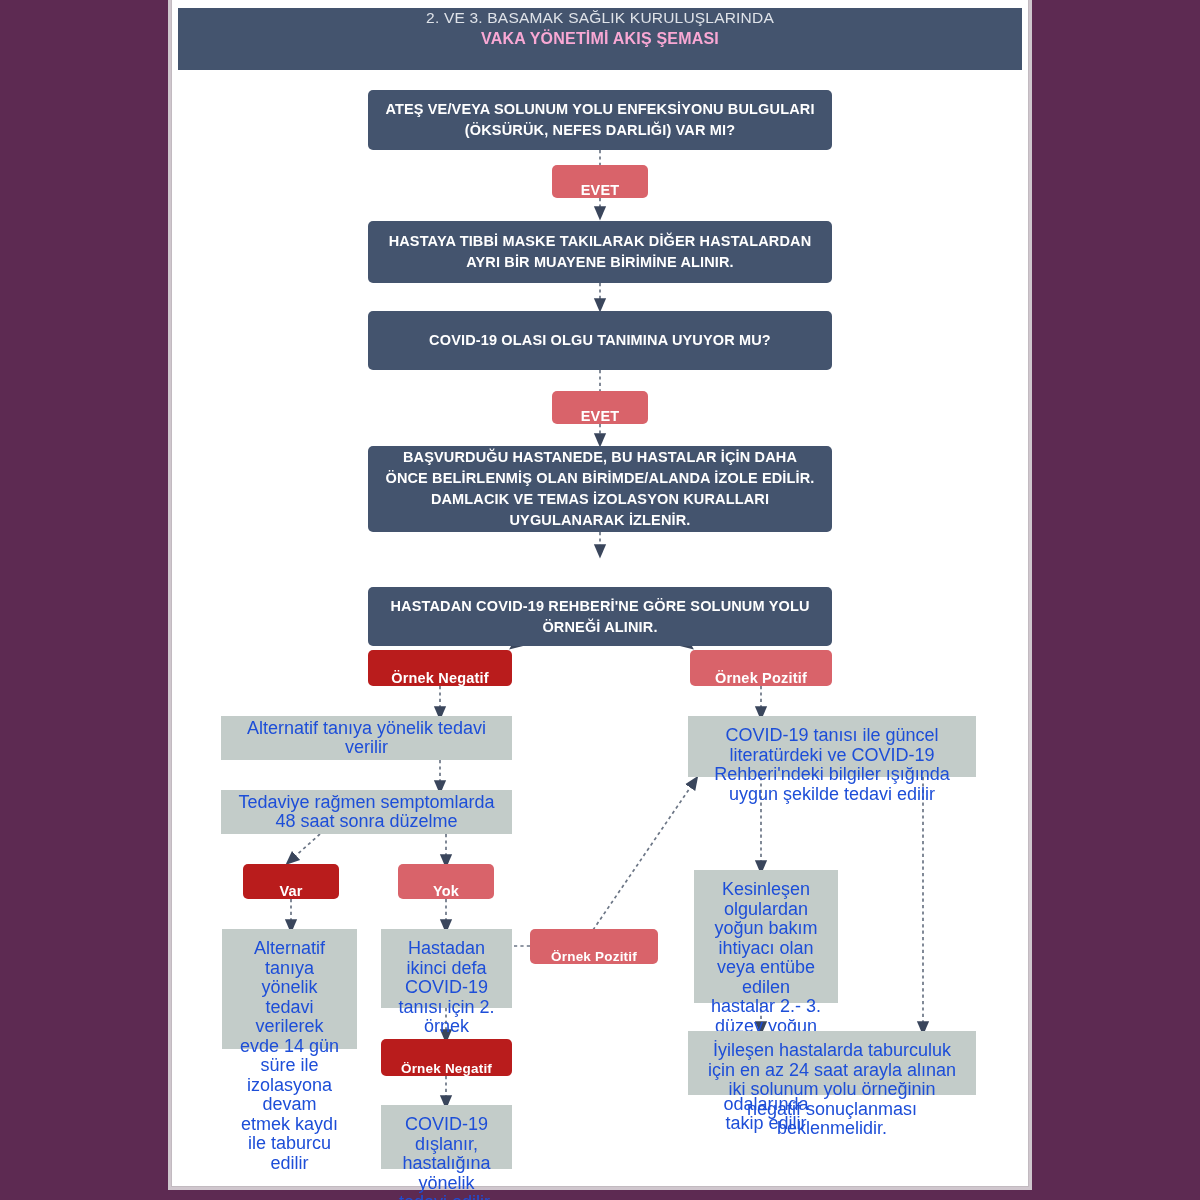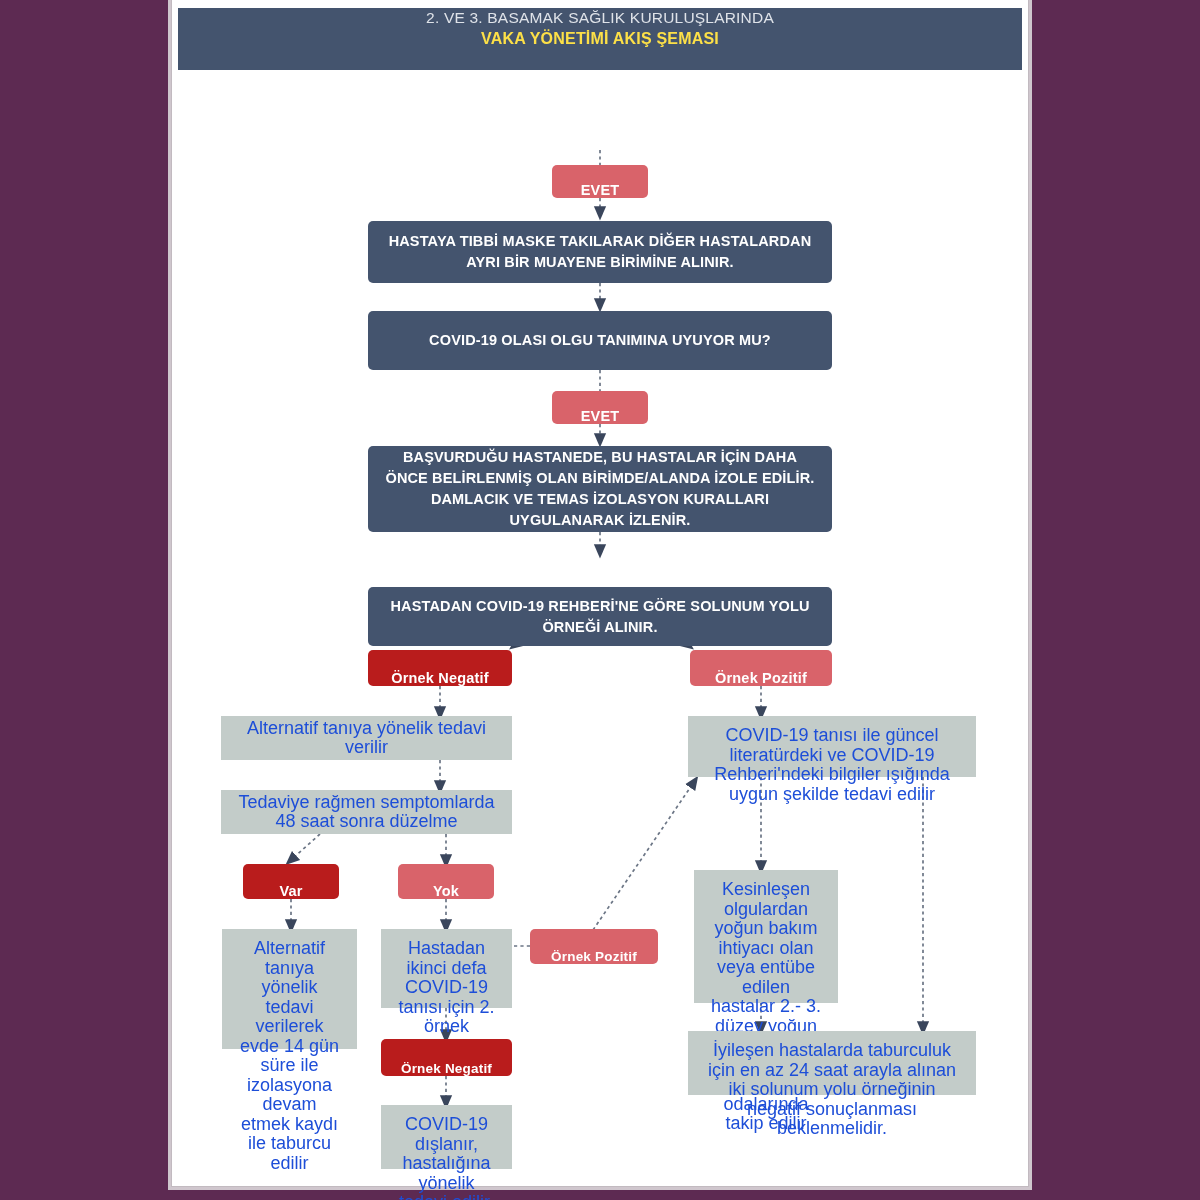--- a/index.html
+++ b/index.html
@@ -26,21 +26,21 @@
   #header{
     position:absolute;left:178px;top:8px;width:844px;height:62px;
     background:#44546E;
     display:flex;flex-direction:column;align-items:center;justify-content:flex-start;
   }
   #header .l1{
     color:#dfe3e9;font-size:15.5px;letter-spacing:.2px;line-height:20px;
     font-weight:400;
   }
   #header .l2{
-    color:#fde047;font-size:16px;font-weight:bold;line-height:22px;
+    color:#f9a8d4;font-size:16px;font-weight:bold;line-height:22px;
     letter-spacing:.2px;
   }
 
   
   #wires{position:absolute;left:0;top:0;width:1200px;height:1200px;pointer-events:none;}
 
   
   .node{position:absolute;box-sizing:border-box;}
 
   .navy{
@@ -130,20 +130,23 @@
       <line x1="761" y1="686" x2="761" y2="713" marker-end="url(#arr)"></line>
 
       <line x1="761" y1="777" x2="761" y2="867" marker-end="url(#arr)"></line>
 
       <line x1="761" y1="1003" x2="761" y2="1028" marker-end="url(#arr)"></line>
 
       <line x1="923" y1="777" x2="923" y2="1028" marker-end="url(#arr)"></line>
     </g>
   </svg>
 
+  <div class="node navy" style="left:368px;top:90px;width:464px;height:60px;">
+    <div class="txt">ATEŞ VE/VEYA SOLUNUM YOLU ENFEKSİYONU BULGULARI (ÖKSÜRÜK, NEFES DARLIĞI) VAR MI?</div>
+  </div>
 
   <div class="node pill red" style="left:552px;top:165px;width:96px;height:33px;">
     <span>EVET</span>
   </div>
 
   <div class="node navy" style="left:368px;top:221px;width:464px;height:62px;">
     <div class="txt">HASTAYA TIBBİ MASKE TAKILARAK DİĞER HASTALARDAN AYRI BİR MUAYENE BİRİMİNE ALINIR.</div>
   </div>
 
   <div class="node navy" style="left:368px;top:311px;width:464px;height:59px;">

